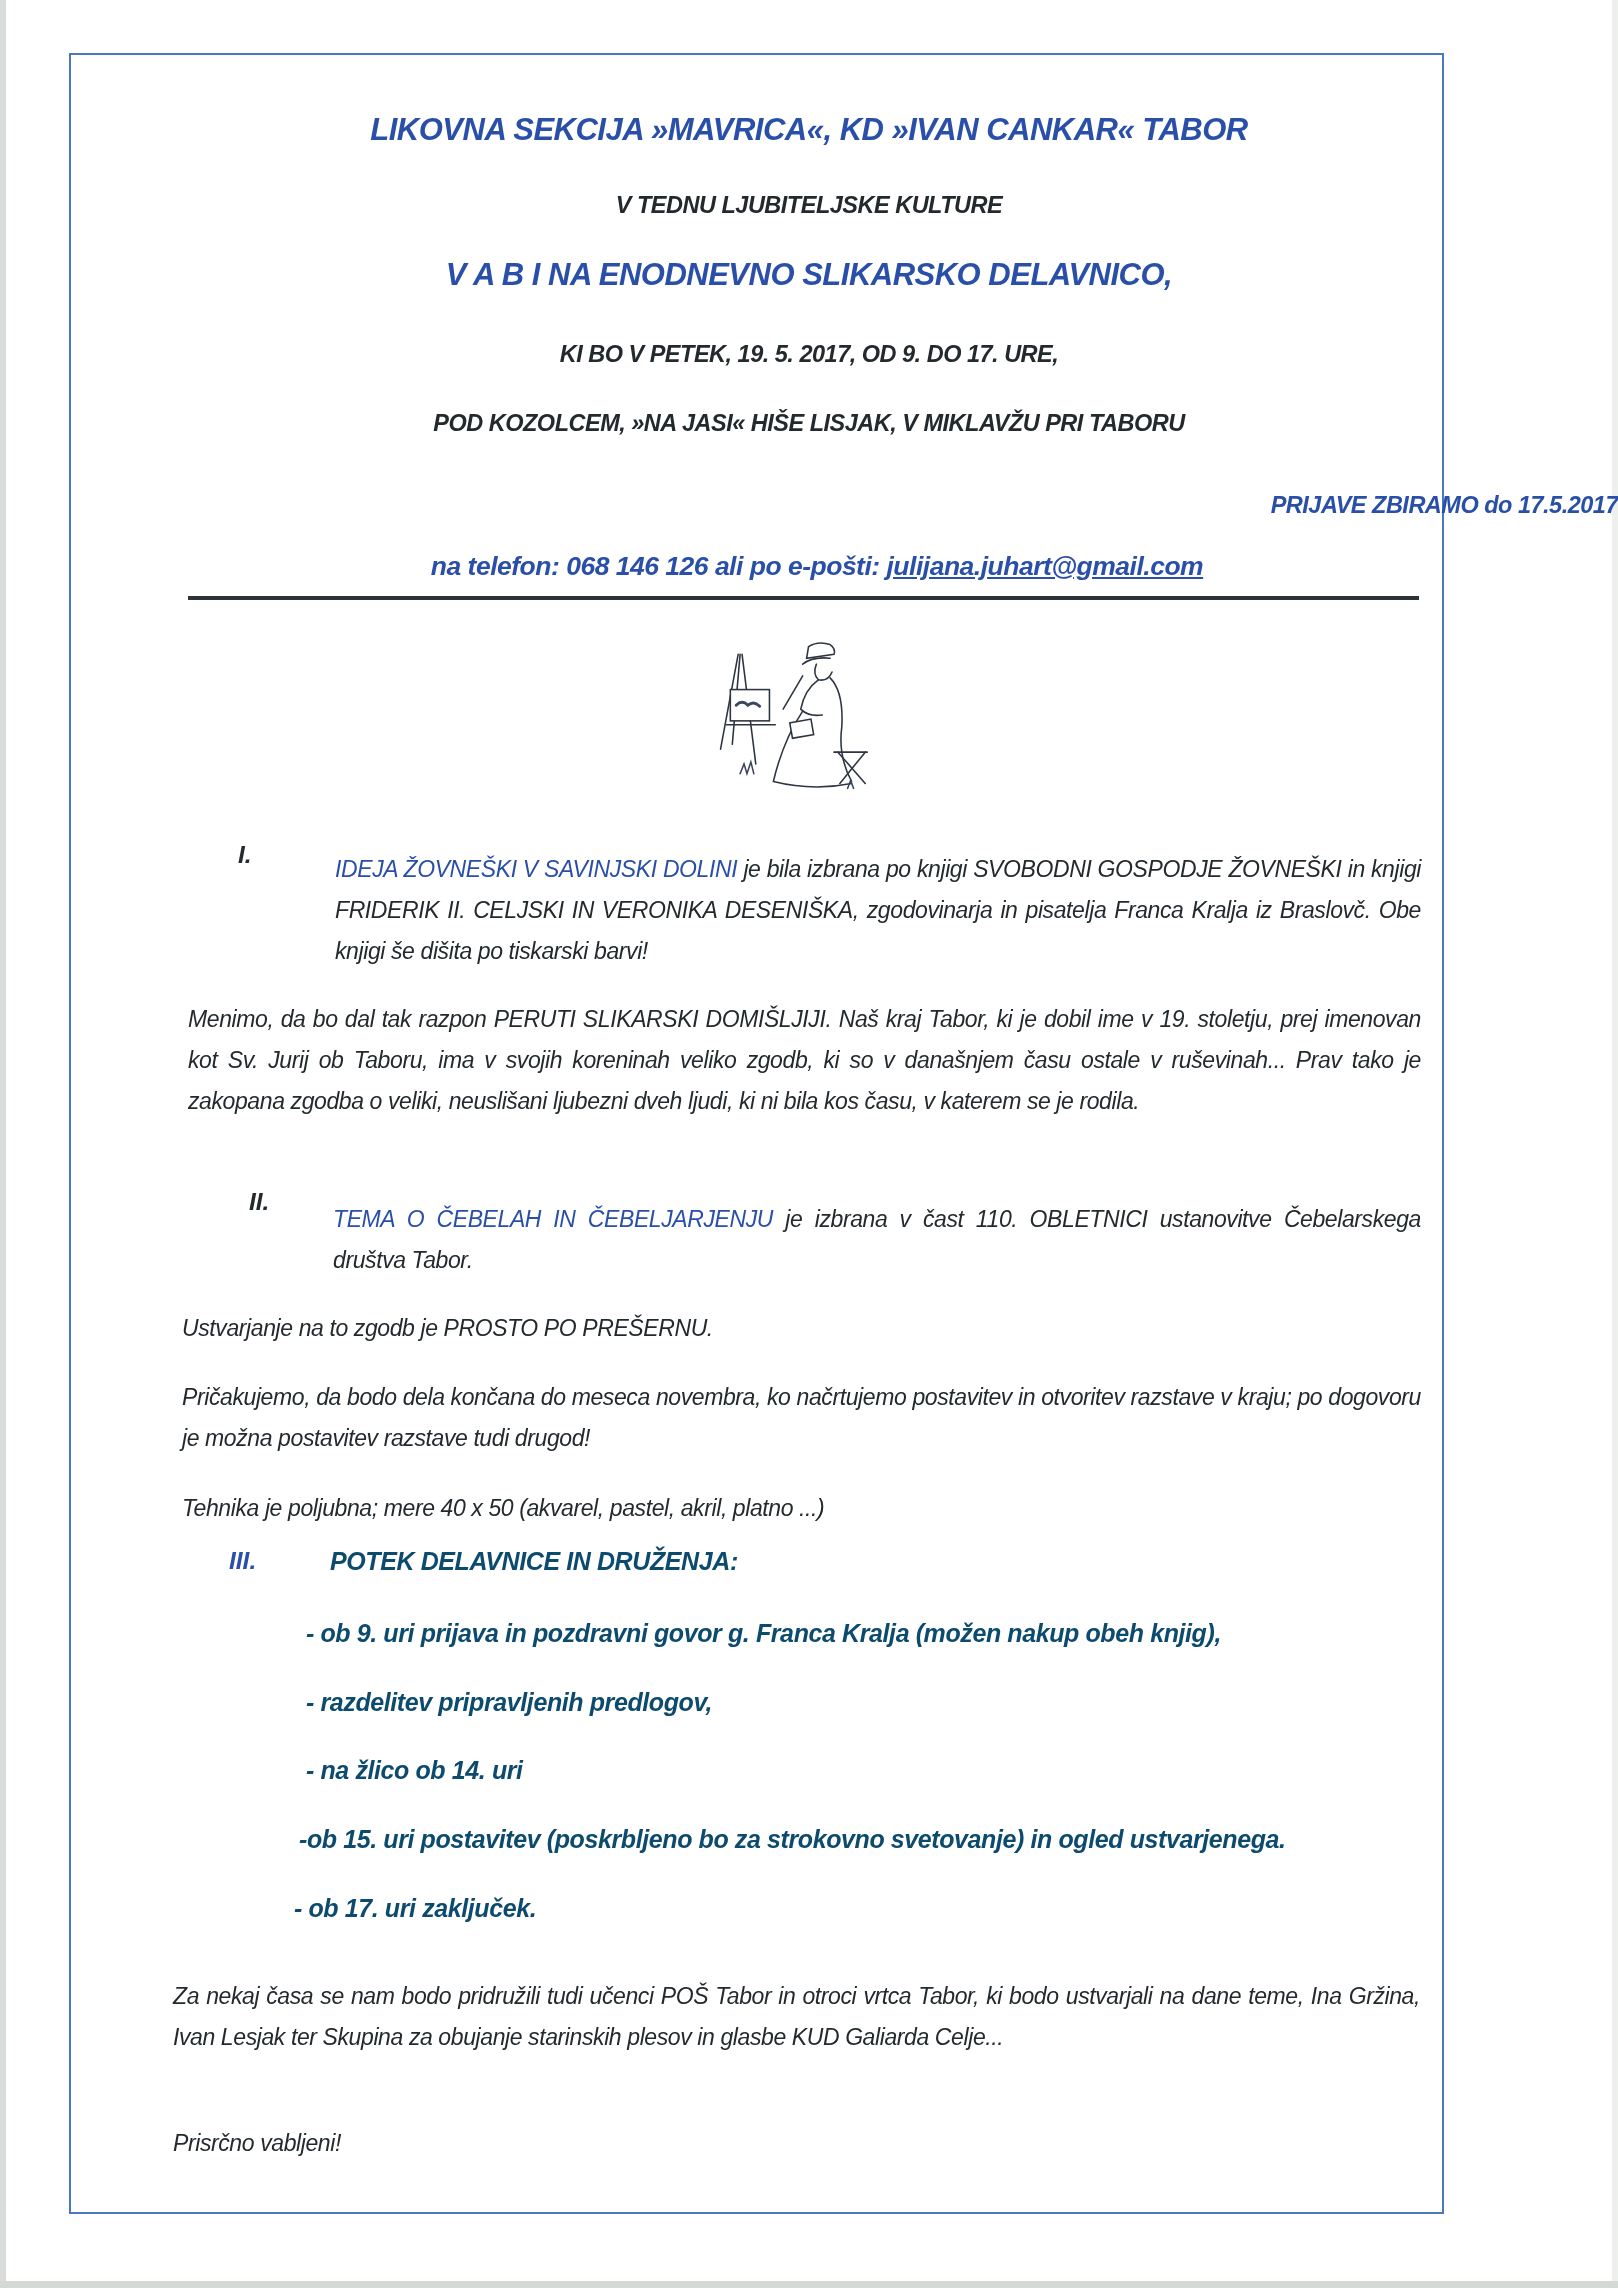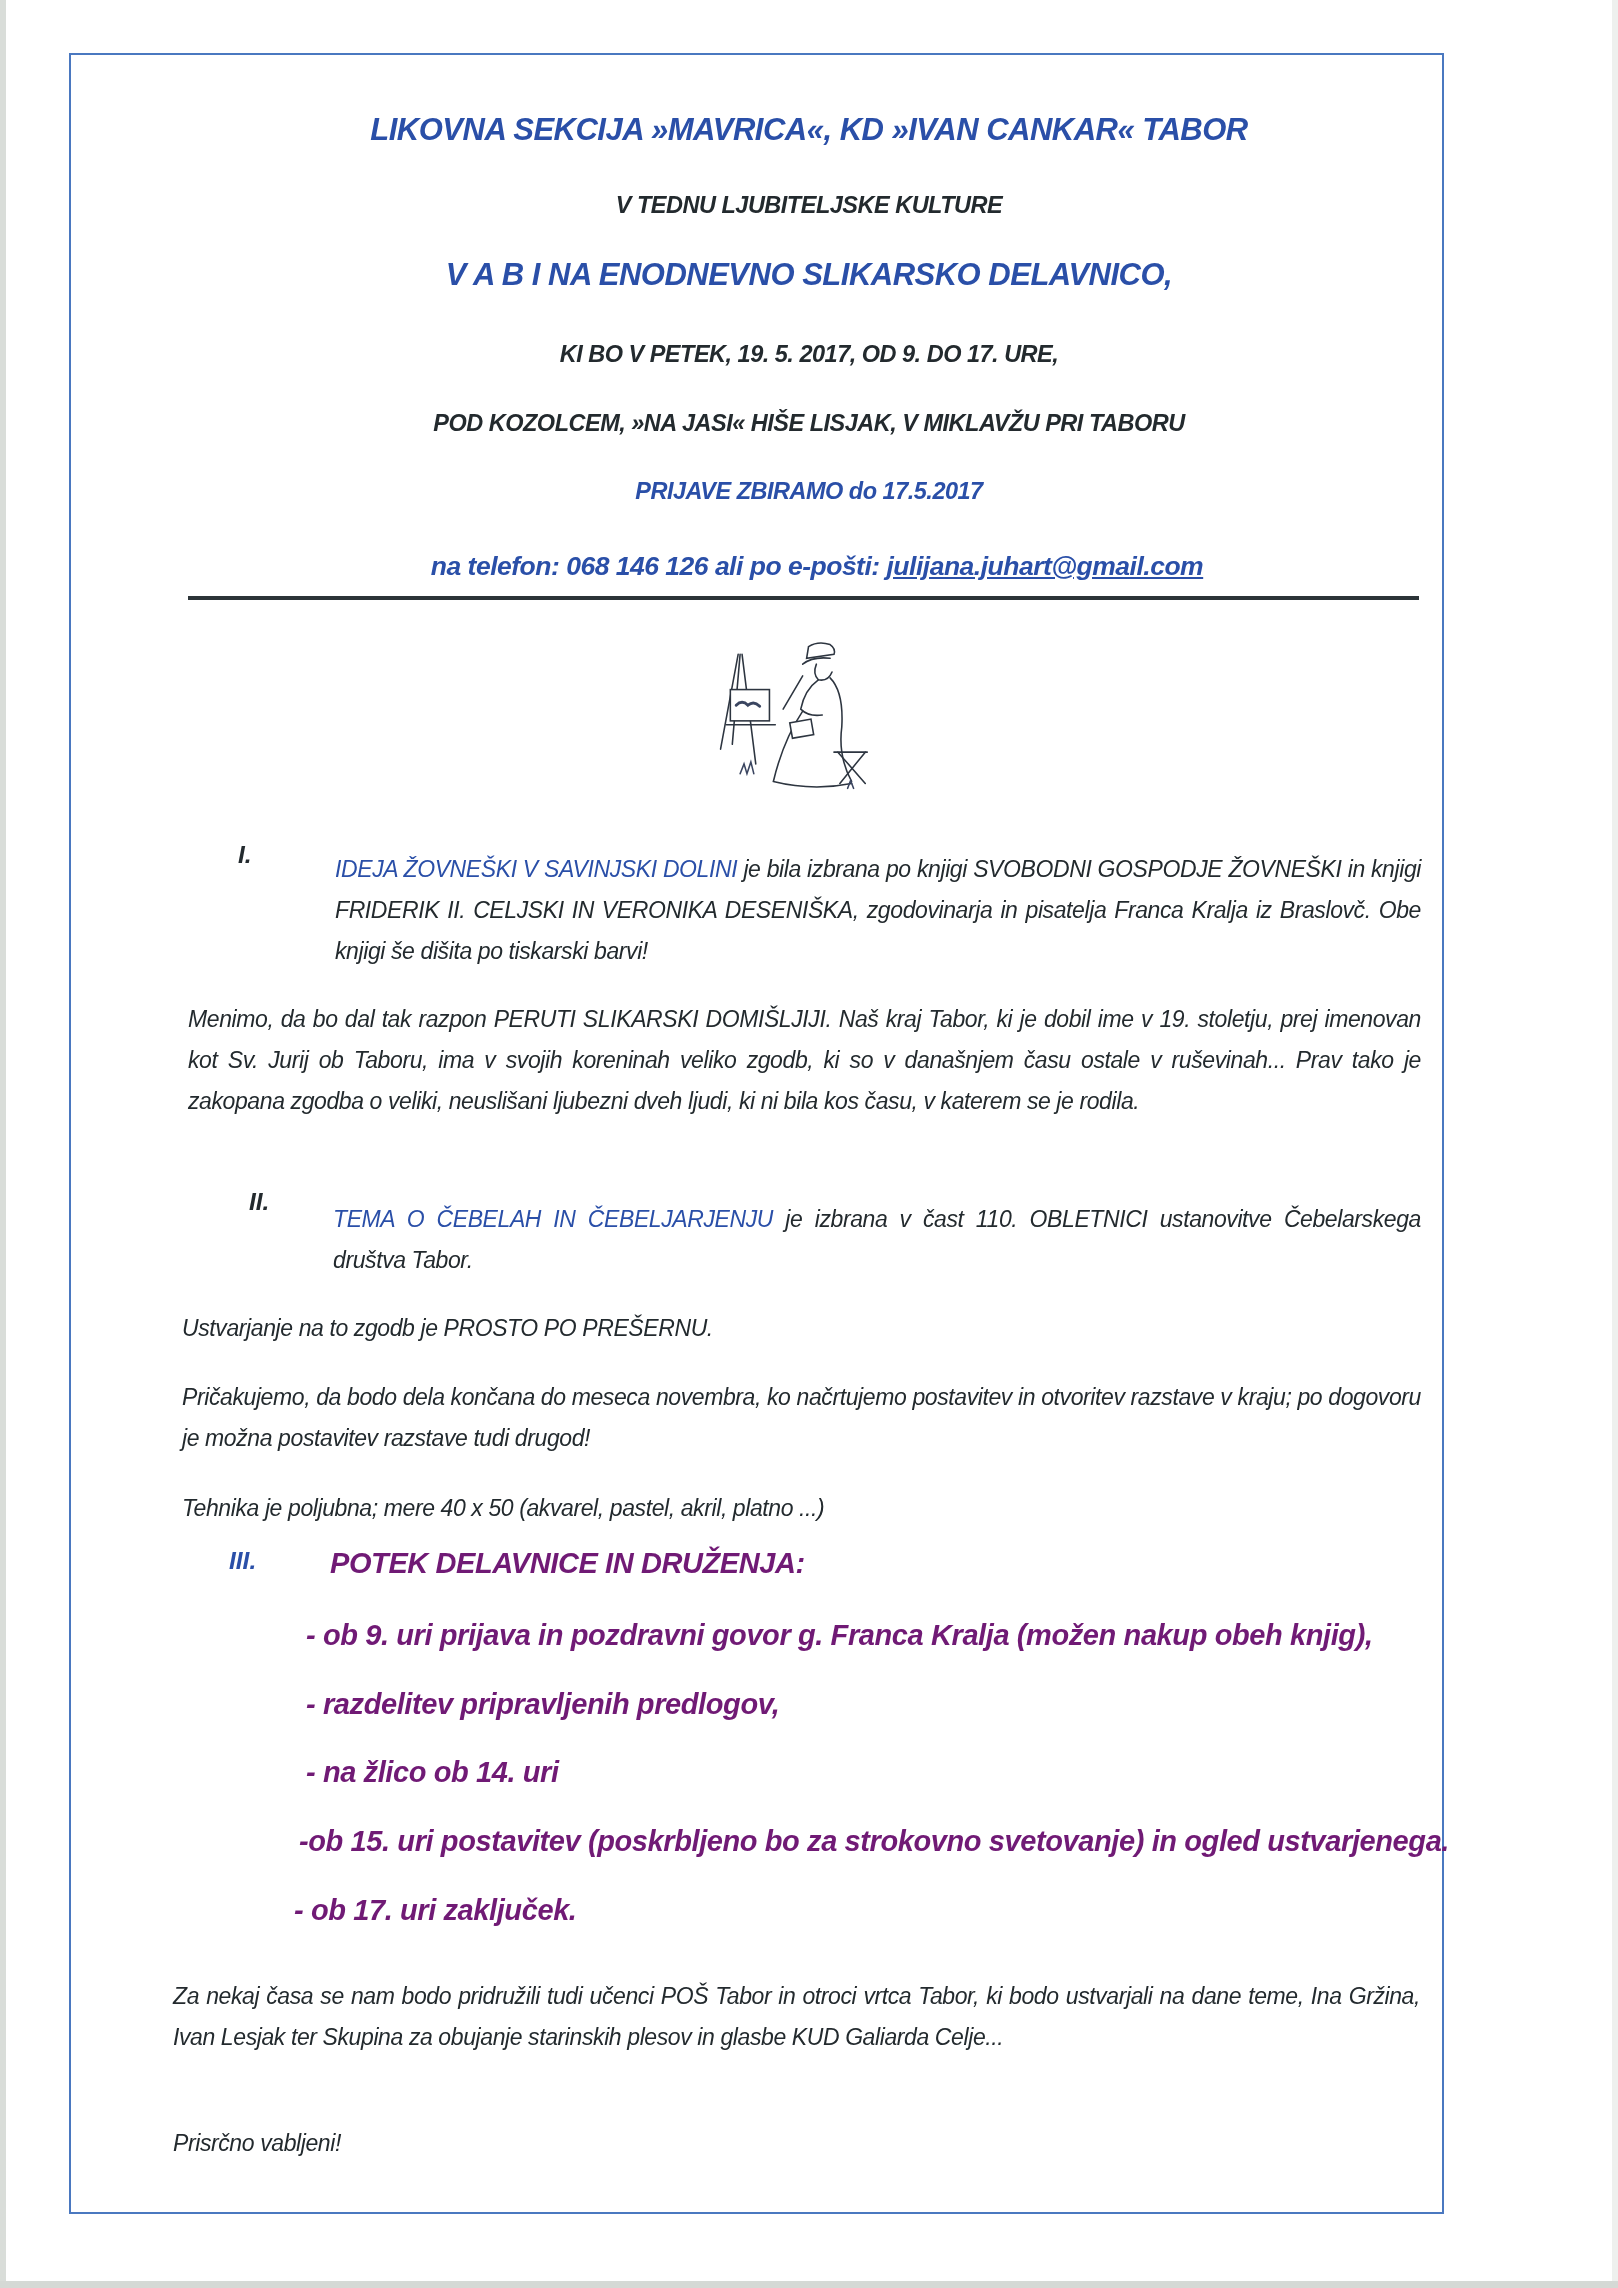--- a/index.html
+++ b/index.html
@@ -44,36 +44,36 @@
   .para {
     position: absolute;
     font-style: italic; font-weight: normal;
     font-size: 23px; line-height: 41px;
     color: #232a2e;
     letter-spacing: -0.4px;
     margin-top: 16px;
   }
   .just { text-align: justify; text-align-last: left; }
   .numeral { position: absolute; font-style: italic; font-weight: bold; font-size: 24.5px; }
-  .item { position: absolute; font-style: italic; font-weight: bold; font-size: 29px; color: #701a75; white-space: nowrap; letter-spacing: -0.4px; }
+  .item { position: absolute; font-style: italic; font-weight: bold; font-size: 25px; color: #0c4a6e; white-space: nowrap; letter-spacing: -0.4px; }
 </style>
 </head>
 <body>
 
 <div class="scan-left"></div>
 <div class="scan-right"></div>
 <div class="scan-bottom"></div>
 <div class="frame"></div>
 
 <div class="center-line h1 blue" style="top:112px;">LIKOVNA SEKCIJA »MAVRICA«, KD »IVAN CANKAR« TABOR</div>
 <div class="center-line h2 dark" style="top:192px;">V TEDNU LJUBITELJSKE KULTURE</div>
 <div class="center-line h3 blue" style="top:257px;">V A B I  NA ENODNEVNO SLIKARSKO DELAVNICO,</div>
 <div class="center-line h4 dark" style="top:341px;">KI BO V PETEK, 19. 5. 2017, OD 9. DO 17. URE,</div>
 <div class="center-line h4 dark" style="top:410px;">POD KOZOLCEM, »NA JASI« HIŠE LISJAK, V MIKLAVŽU PRI TABORU</div>
-<div class="center-line h4 blue" style="top:478px;">PRIJAVE ZBIRAMO do 17.5.2017</div>
+<div class="center-line h4 blue" style="top:492px;text-align:right;">PRIJAVE ZBIRAMO do 17.5.2017</div>
 <div class="center-line h5 blue" style="top:551px;padding-left:8px;"><span>na telefon: 068 146 126 ali po e-pošti: </span><span class="email">julijana.juhart@gmail.com</span></div>
 
 <div class="rule"></div>
 
 <svg class="illustration" viewBox="0 0 180 180">
   <g fill="none" stroke="#2d3540" stroke-width="1.6" stroke-linecap="round">
 
     <line x1="38" y1="28" x2="20" y2="125"></line>
     <line x1="42" y1="28" x2="56" y2="140"></line>
     <line x1="40" y1="28" x2="32" y2="120"></line>

